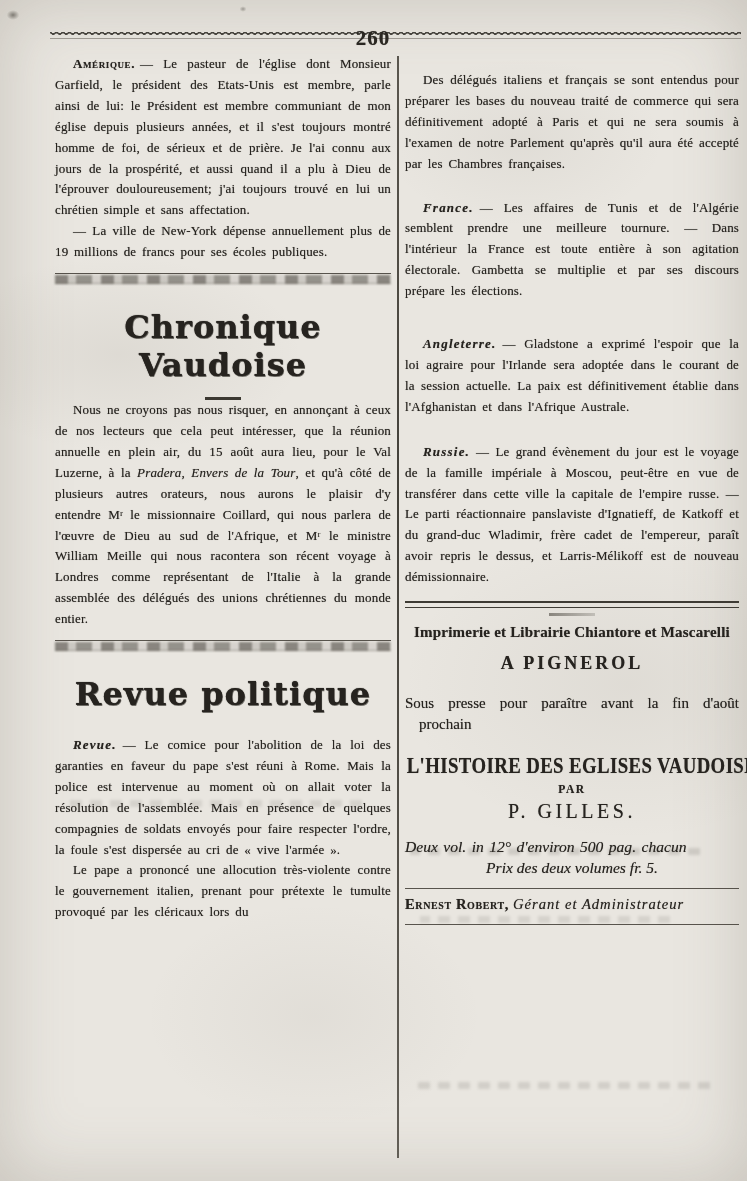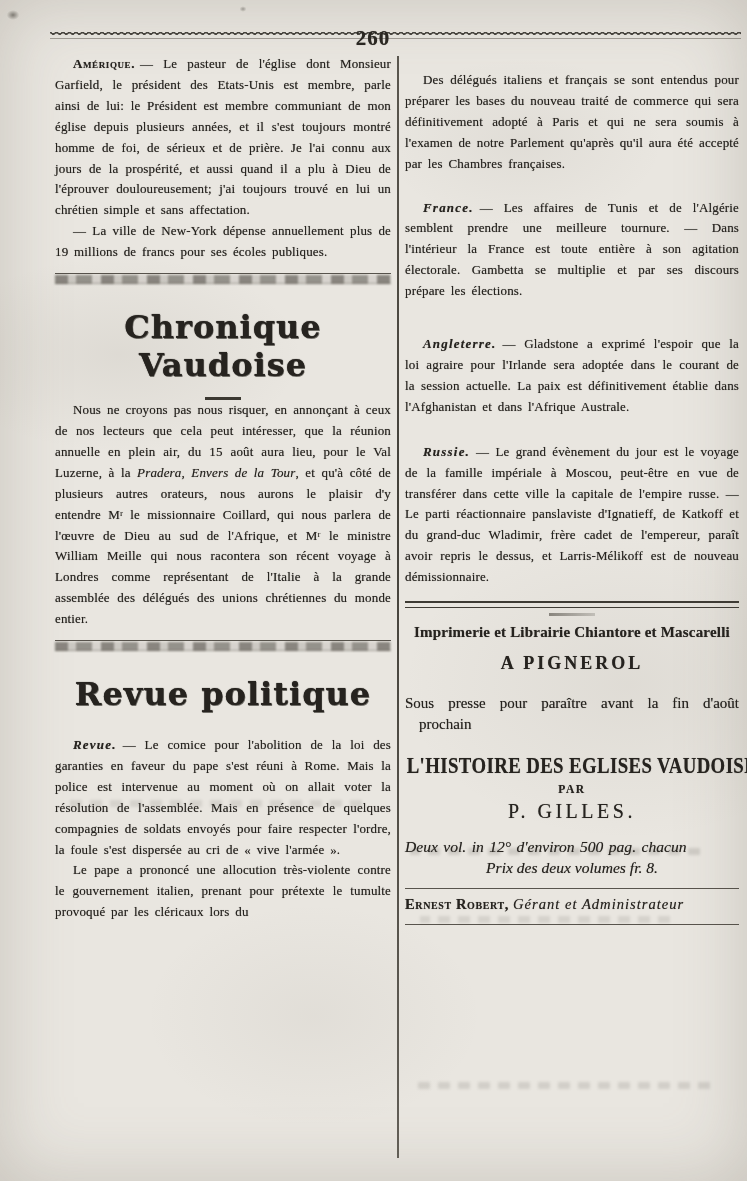--- a/index.html
+++ b/index.html
@@ -160,21 +160,21 @@
       <div class="mini-dash"></div>
 
       <div class="ad">
         <p class="ad-printer">Imprimerie et Librairie Chiantore et Mascarelli</p>
         <p class="ad-location">A PIGNEROL</p>
         <p class="ad-announce">Sous presse pour paraître avant la fin d'août prochain</p>
         <p class="ad-title">L'HISTOIRE DES EGLISES VAUDOISES</p>
         <p class="ad-par">PAR</p>
         <p class="ad-author">P. GILLES.</p>
         <p class="ad-detail d1">Deux vol. in 12° d'environ 500 pag. chacun</p>
-        <p class="ad-detail d2">Prix des deux volumes fr. 8.</p>
+        <p class="ad-detail d2">Prix des deux volumes fr. 5.</p>
         <div class="thin-rule"></div>
         <p class="gerant">
           <span class="gerant-name">Ernest Robert,</span><span class="gerant-role">Gérant et Administrateur</span>
         </p>
         <div class="thin-rule"></div>
       </div>
     </div>
   </div>
 
   <div class="ghost g1"></div>

